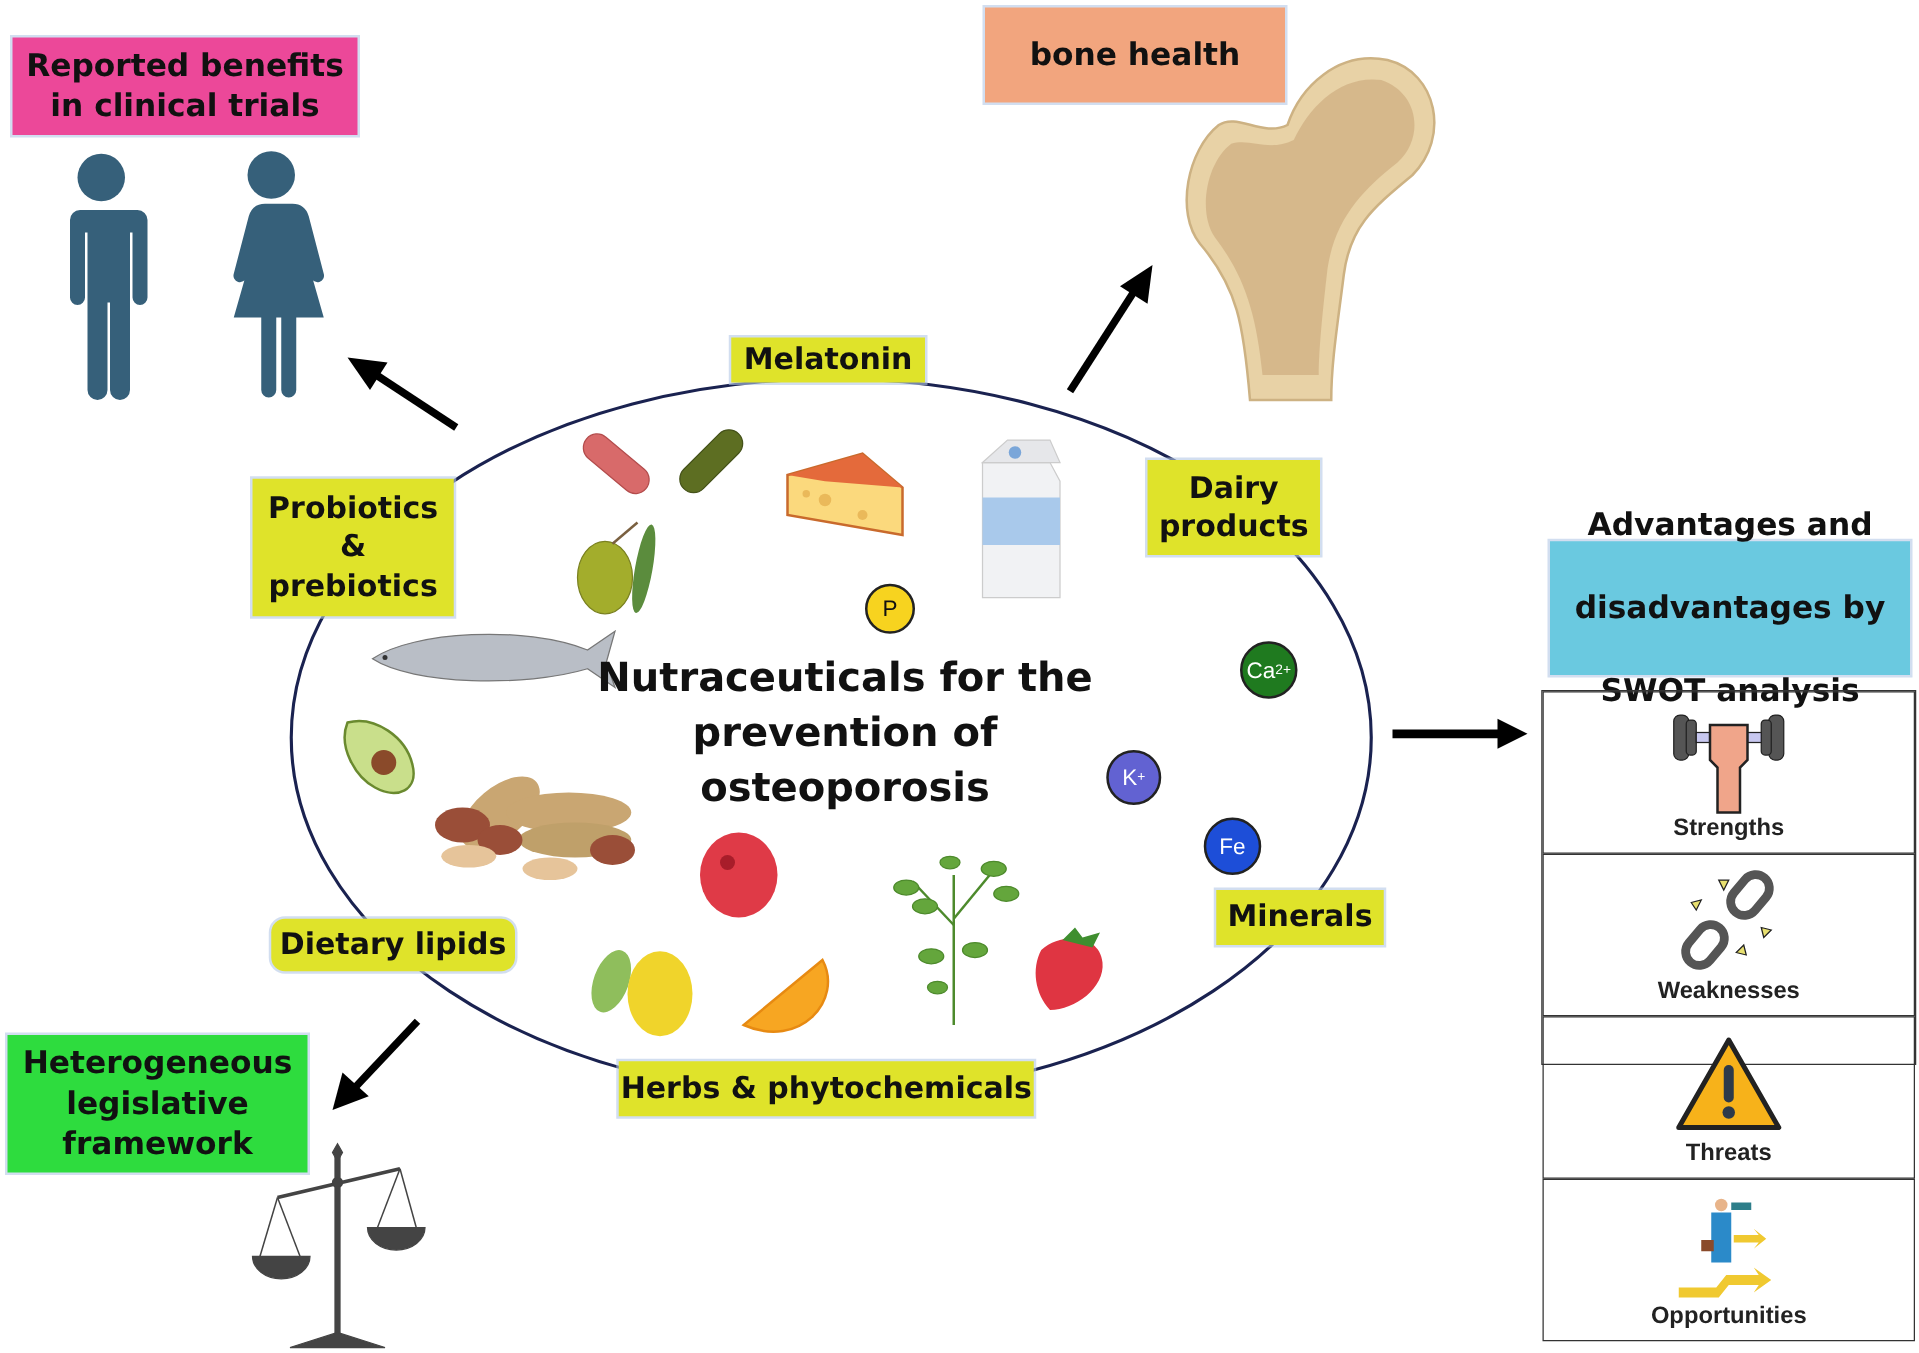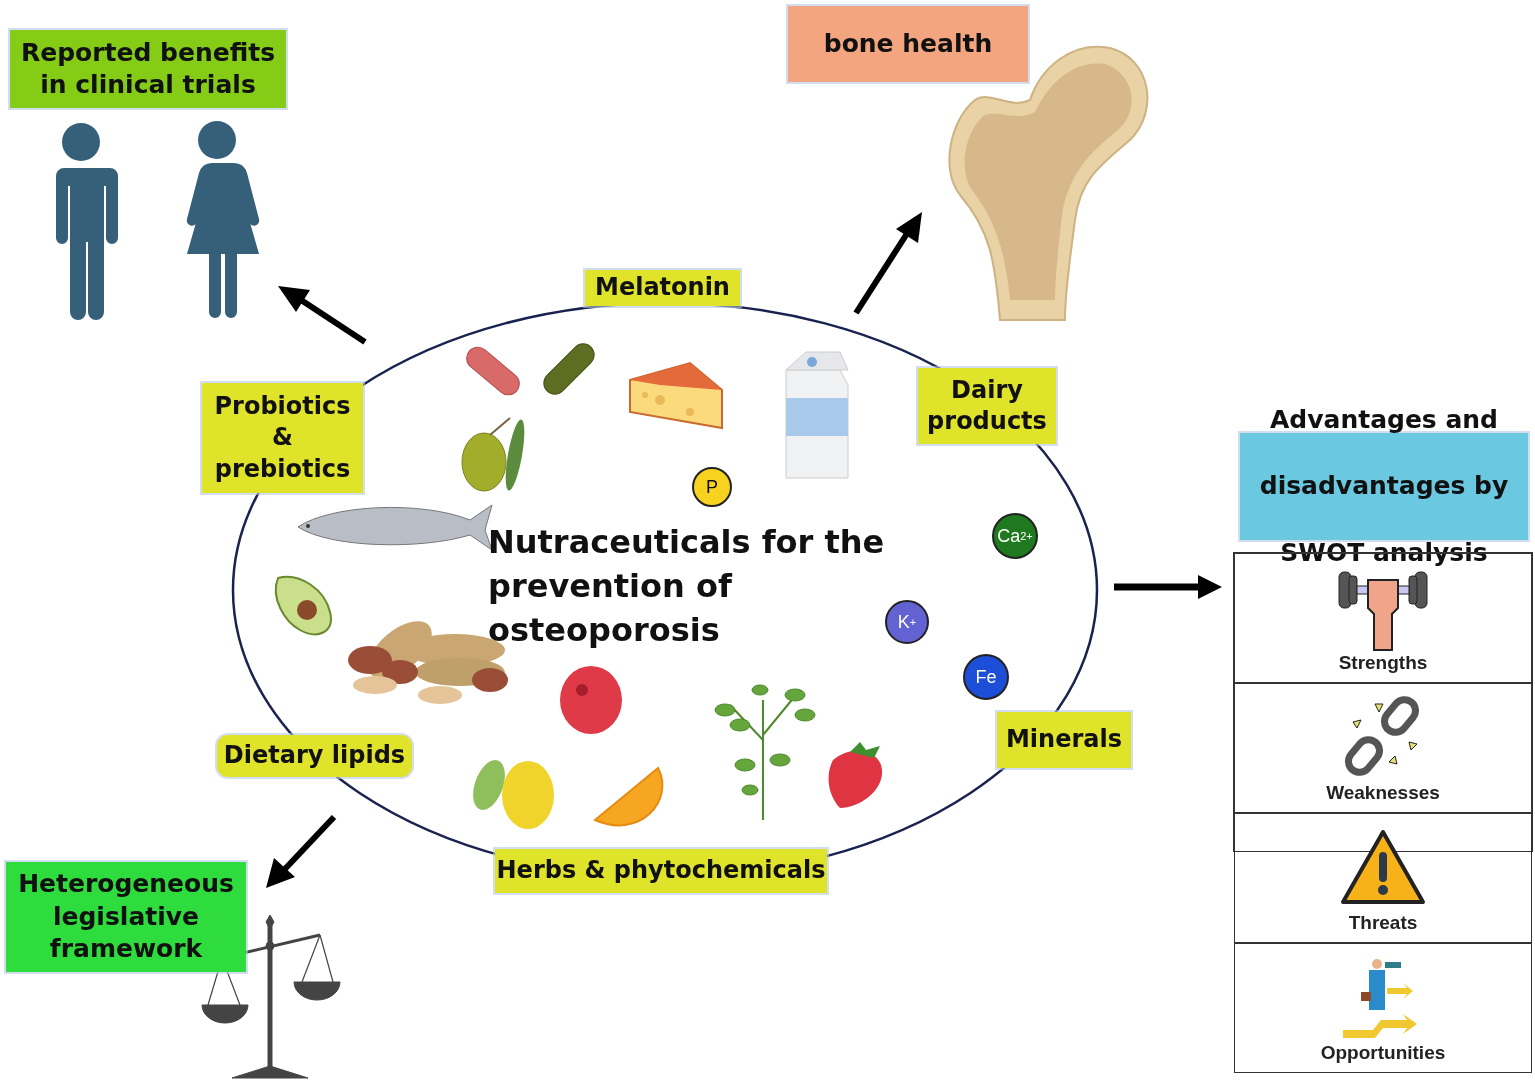--- a/index.html
+++ b/index.html
@@ -1,21 +1,21 @@
 <!DOCTYPE html>
 <html><head>
 <meta charset="utf-8">
 <style>
   html,body{margin:0;padding:0;background:#fff;}
   body{width:1535px;height:1082px;position:relative;overflow:hidden;font-family:"DejaVu Sans","Liberation Sans",sans-serif;}
   .tag{position:absolute;display:flex;align-items:center;justify-content:center;text-align:center;font-weight:bold;color:#111;line-height:1.3;box-shadow:0 0 0 2px rgba(180,200,230,.6);}
   .yellow{background:#dfe32a;font-size:24px;}
   .big{font-size:25px;}
   svg{position:absolute;left:0;top:0;}
-  .center-title{position:absolute;left:488px;top:520px;width:420px;text-align:left;font-weight:bold;font-size:32px;line-height:44px;color:#111;}
+  .center-title{position:absolute;left:466px;top:520px;width:420px;text-align:center;font-weight:bold;font-size:32px;line-height:44px;color:#111;}
   .swot{position:absolute;left:1233px;top:552px;width:298px;height:298px;border:1.5px solid #333;display:grid;grid-template-columns:1fr;grid-template-rows:1fr 1fr;}
   .cell{border:1px solid #333;position:relative;display:flex;flex-direction:column;align-items:center;justify-content:flex-end;padding-bottom:8px;}
   .cell .lbl{font-family:"Liberation Sans",sans-serif;font-weight:bold;font-size:19px;color:#222;}
   .cell svg{position:static;margin-bottom:auto;margin-top:8px;}
   .ion{position:absolute;border-radius:50%;display:flex;align-items:center;justify-content:center;color:#fff;font-family:"Liberation Sans",sans-serif;font-size:18px;border:2px solid #222;}
 </style>
 </head>
 <body>
 
 <svg width="1535" height="1082">
@@ -165,43 +165,43 @@
 </div>
 <div class="tag yellow" style="left:918px;top:368px;width:138px;height:76px;flex-direction:column;">
   <span>Dairy</span>
   <span>products</span>
 </div>
 <div class="tag yellow" style="left:202px;top:383px;width:161px;height:110px;flex-direction:column;">
   <span>Probiotics</span>
   <span>&amp;</span>
   <span>prebiotics</span>
 </div>
-<div class="tag yellow" style="left:973px;top:712px;width:134px;height:56px;margin-left:24px;">
+<div class="tag yellow" style="left:973px;top:712px;width:134px;height:44px;">
   <span>Minerals</span>
 </div>
 <div class="tag yellow" style="left:217px;top:735px;width:195px;height:42px;border-radius:11px;">
   <span>Dietary lipids</span>
 </div>
 <div class="tag yellow" style="left:495px;top:849px;width:332px;height:44px;">
   <span>Herbs &amp; phytochemicals</span>
 </div>
 
-<div class="tag big" style="left:10px;top:30px;width:276px;height:78px;background:#84cc16;flex-direction:column;">
+<div class="tag big" style="left:10px;top:30px;width:276px;height:78px;background:#ec4899;flex-direction:column;">
   <span>Reported benefits</span>
   <span>in clinical trials</span>
 </div>
 <div class="tag big" style="left:788px;top:6px;width:240px;height:76px;background:#f2a57e;flex-direction:column;">
   <span>bone health</span>
 </div>
 <div class="tag big" style="left:1240px;top:433px;width:288px;height:107px;background:#6ac9e0;flex-direction:column;gap:34px;">
   <span>Advantages and</span>
   <span>disadvantages by</span>
   <span>SWOT analysis</span>
 </div>
-<div class="tag big" style="left:6px;top:828px;width:240px;height:110px;background:#2edc3e;flex-direction:column;margin-top:34px;">
+<div class="tag big" style="left:6px;top:828px;width:240px;height:110px;background:#2edc3e;flex-direction:column;">
   <span>Heterogeneous</span>
   <span>legislative</span>
   <span>framework</span>
 </div>
 
 <div class="swot">
   <div class="cell">
     <svg width="100" height="90" viewBox="0 0 100 90">
       <rect x="6" y="10" width="12" height="36" rx="5" fill="#555" stroke="#222"></rect>
       <rect x="16" y="14" width="8" height="28" rx="3" fill="#555" stroke="#222"></rect>

